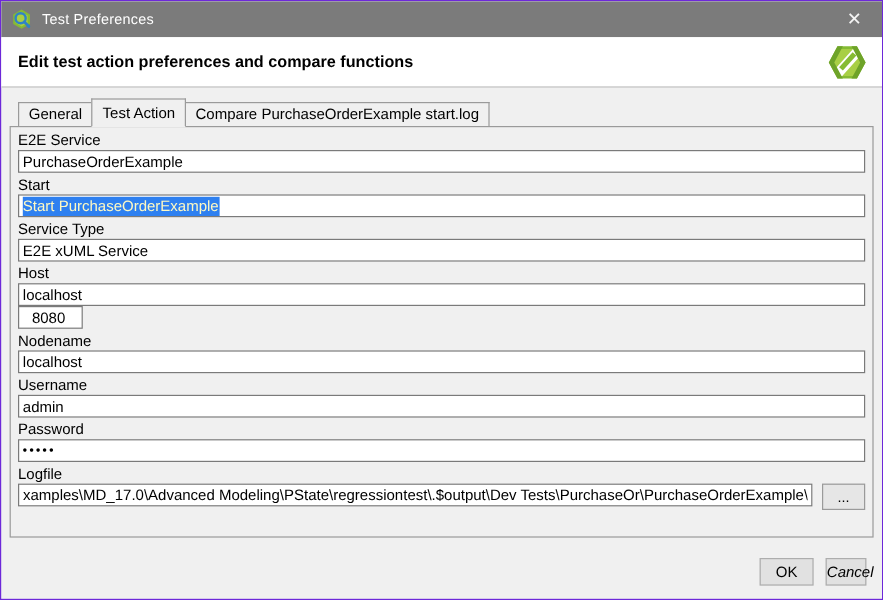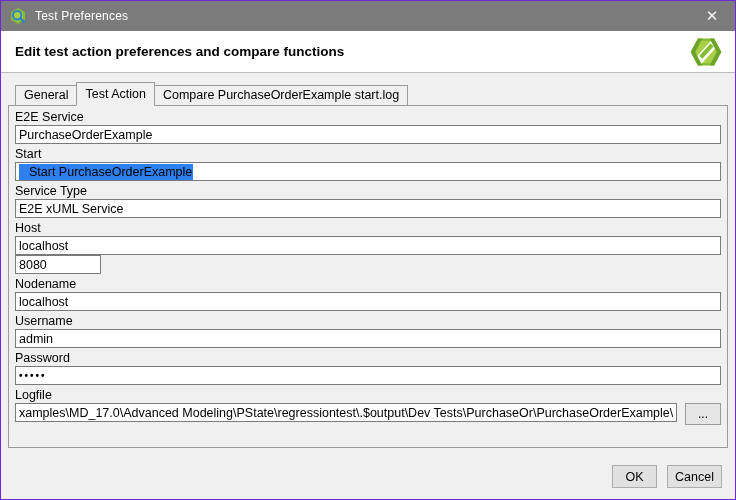--- a/index.html
+++ b/index.html
@@ -26,35 +26,35 @@
     padding:0 8px;height:20px;line-height:19px;white-space:nowrap;cursor:default;}
   .tab + .tab{margin-left:-1px;}
   .tab.active{height:24px;line-height:22px;margin-bottom:-1px;border-bottom:1px solid #f0f0f0;
     position:relative;z-index:3;}
   .panel{box-sizing:border-box;border:1px solid #9a9a9a;height:343px;background:#f0f0f0;
     padding:4px 6px 0 6px;position:relative;z-index:1;}
   .field-label{display:block;margin-top:3px;height:15px;line-height:15px;}
   .field-label:first-child{margin-top:0;}
   .tb{box-sizing:border-box;display:block;width:100%;height:19px;border:1px solid #7a7a7a;
     background:#fff;padding:0 3px;font-family:"Liberation Sans",sans-serif;font-size:12.5px;color:#000;outline:none;}
-  .tb.port{width:86px;text-align:left;padding-right:6px;}
+  .tb.port{width:54px;text-align:center;padding-right:6px;}
   .tb.pwd{font-size:10px;font-weight:bold;letter-spacing:2px;line-height:17px;}
   .tb.fake{display:flex;align-items:center;overflow:hidden;}
-  .tb.fake .sel{background:#2e80f0;color:#000000;white-space:nowrap;padding:1px 1px 1px 10px;}
+  .tb.fake .sel{background:#2e80f0;color:#fef9c3;white-space:nowrap;padding:1px 1px 1px 0;}
   .logfile-row{display:flex;align-items:flex-start;}
   .logfile-row .tb{flex:none;width:662px;}
   .browse-btn{box-sizing:border-box;margin-left:8px;width:40px;height:22px;background:#e6e6e6;
     border:1px solid #9a9a9a;font-family:"Liberation Sans",sans-serif;font-size:12px;
     color:#000;line-height:18px;cursor:default;}
   
   .footer{position:absolute;right:13px;bottom:11px;display:flex;gap:10px;align-items:flex-end;}
   .btn{box-sizing:border-box;height:23px;background:#e1e1e1;border:1px solid #adadad;
     font-family:"Liberation Sans",sans-serif;font-size:12.5px;color:#000;cursor:default;padding:0;}
   .btn.ok{width:45px;}
-  .btn.cancel{width:55px;}
+  .btn.cancel{width:34px;font-style:italic;}
 </style>
 </head>
 <body>
 
 <div class="window">
 
   <div class="titlebar">
     <svg class="app-icon" viewBox="0 0 18 18">
       <polygon points="9,1 16,5 16,13 9,17 2,13 2,5" fill="#85bb33"></polygon>
       <polygon points="9,3 14,6 14,12 9,15 4,12 4,6" fill="#a8cf45"></polygon>

